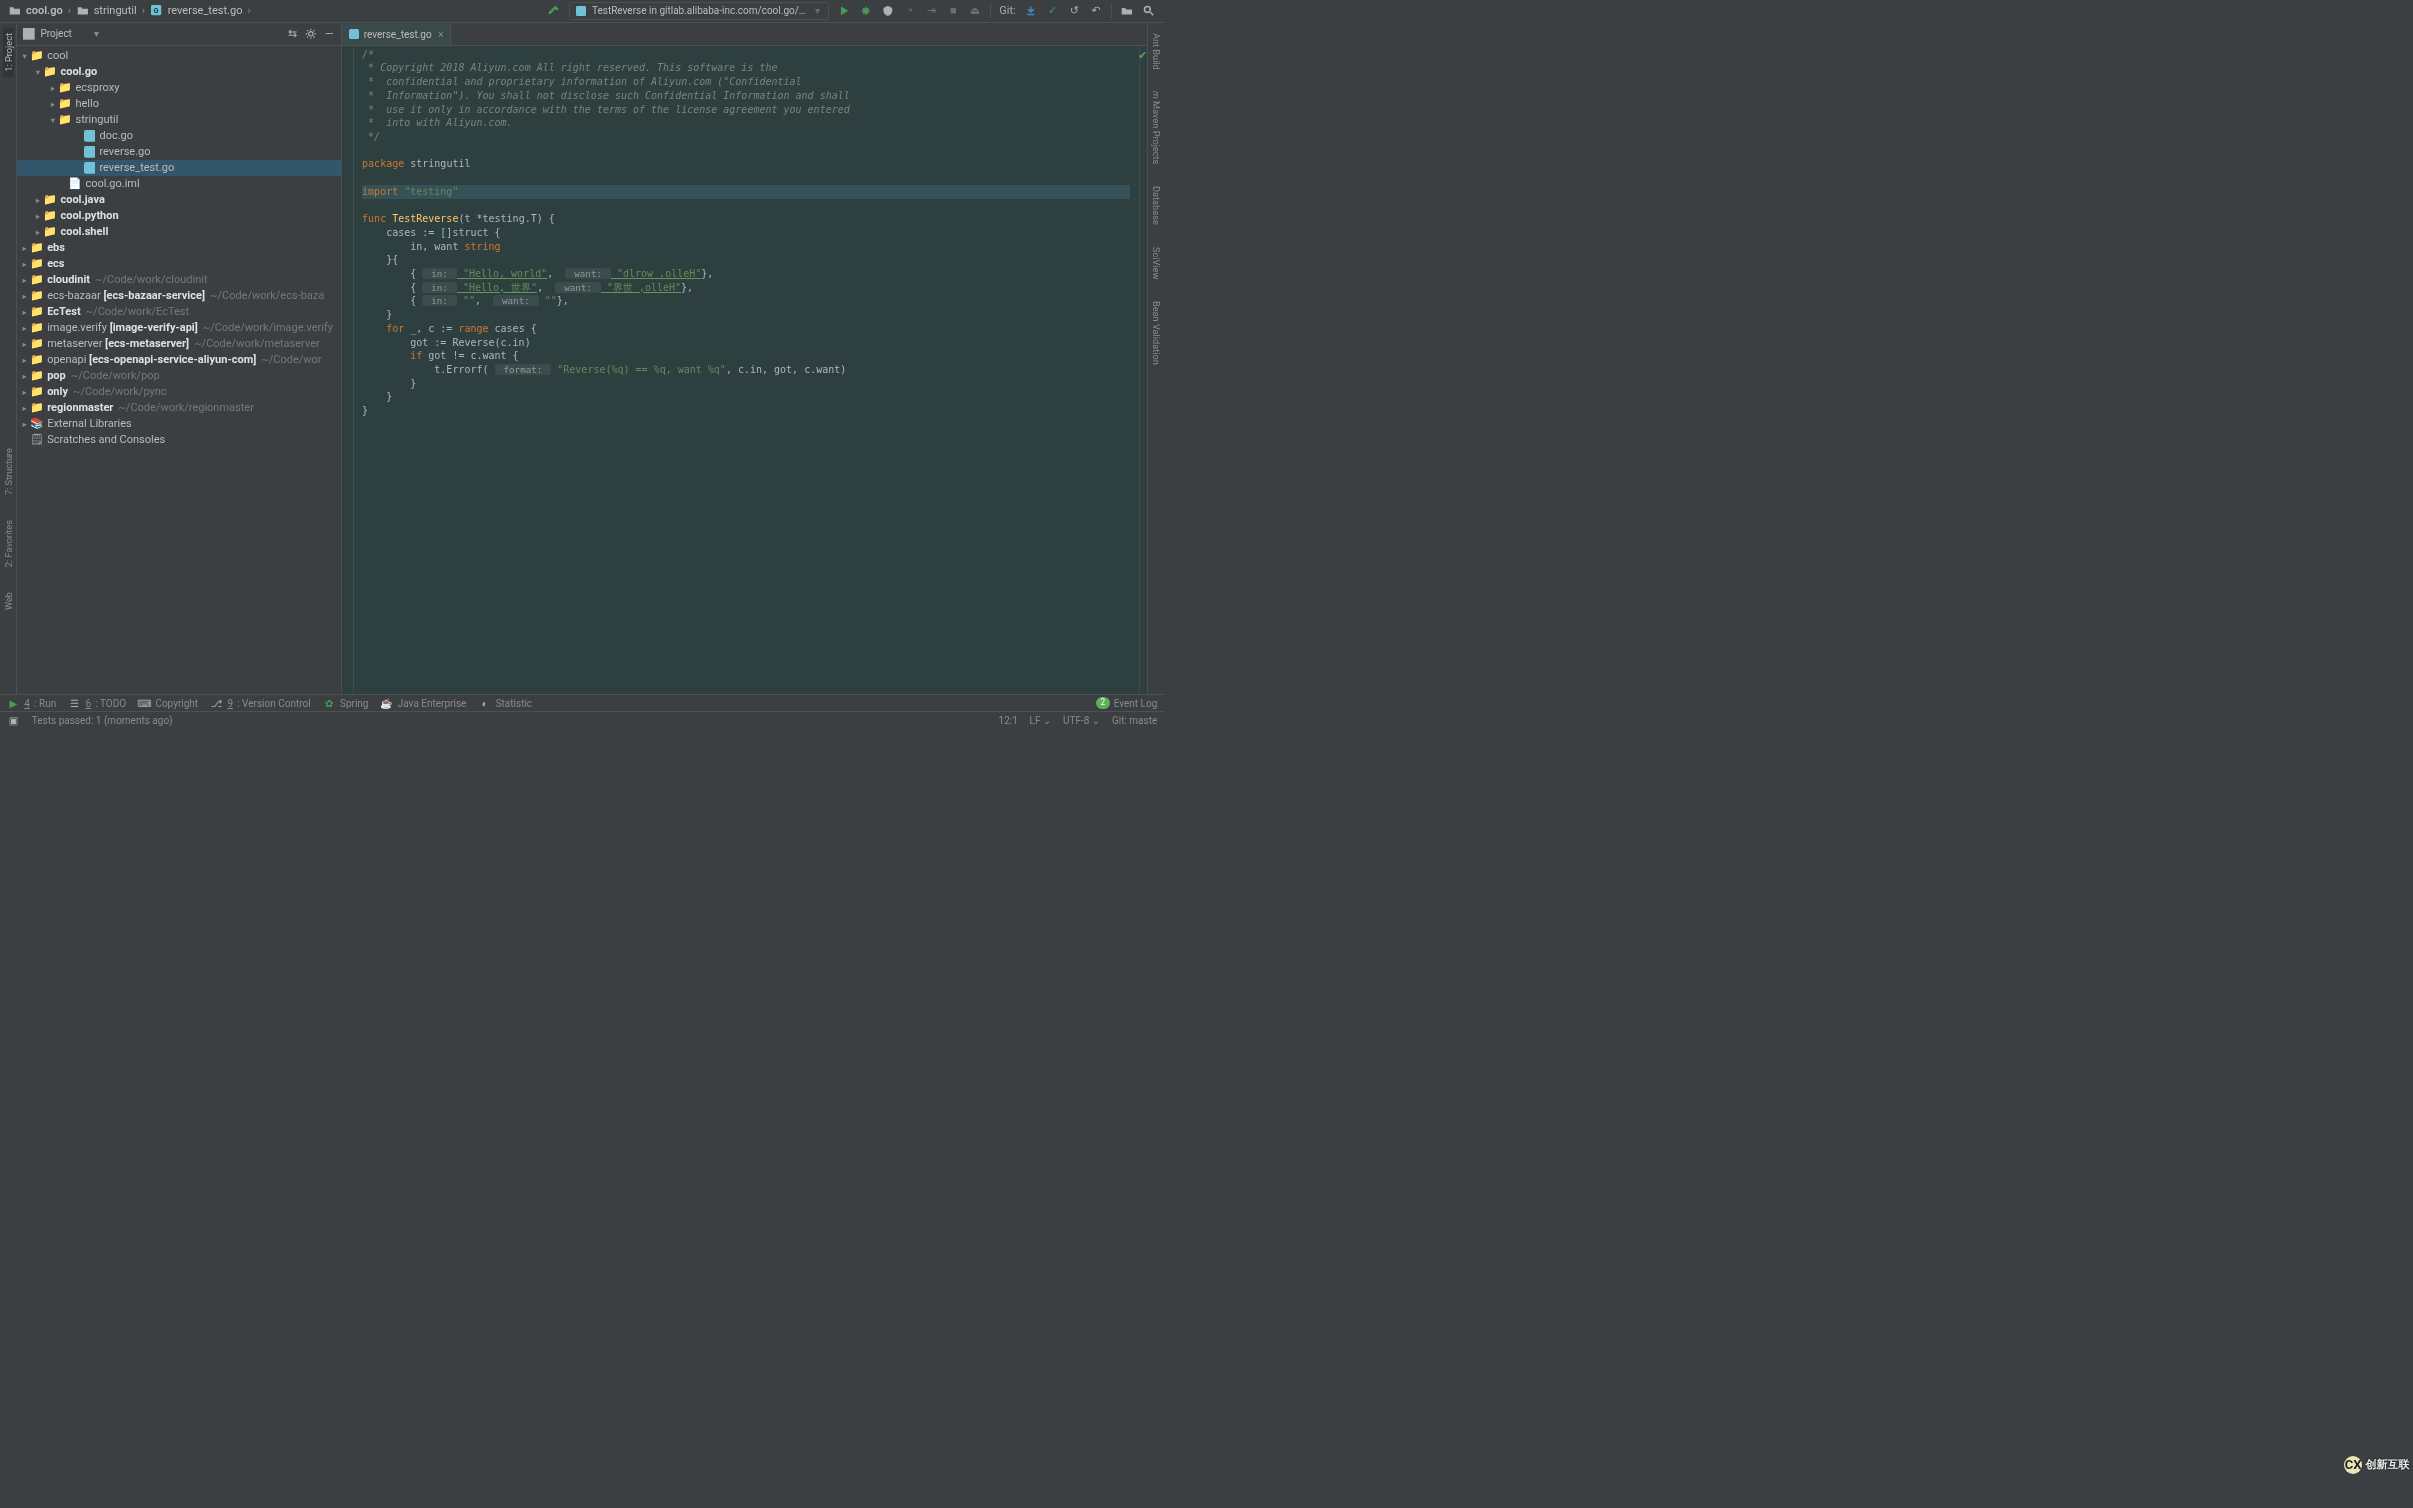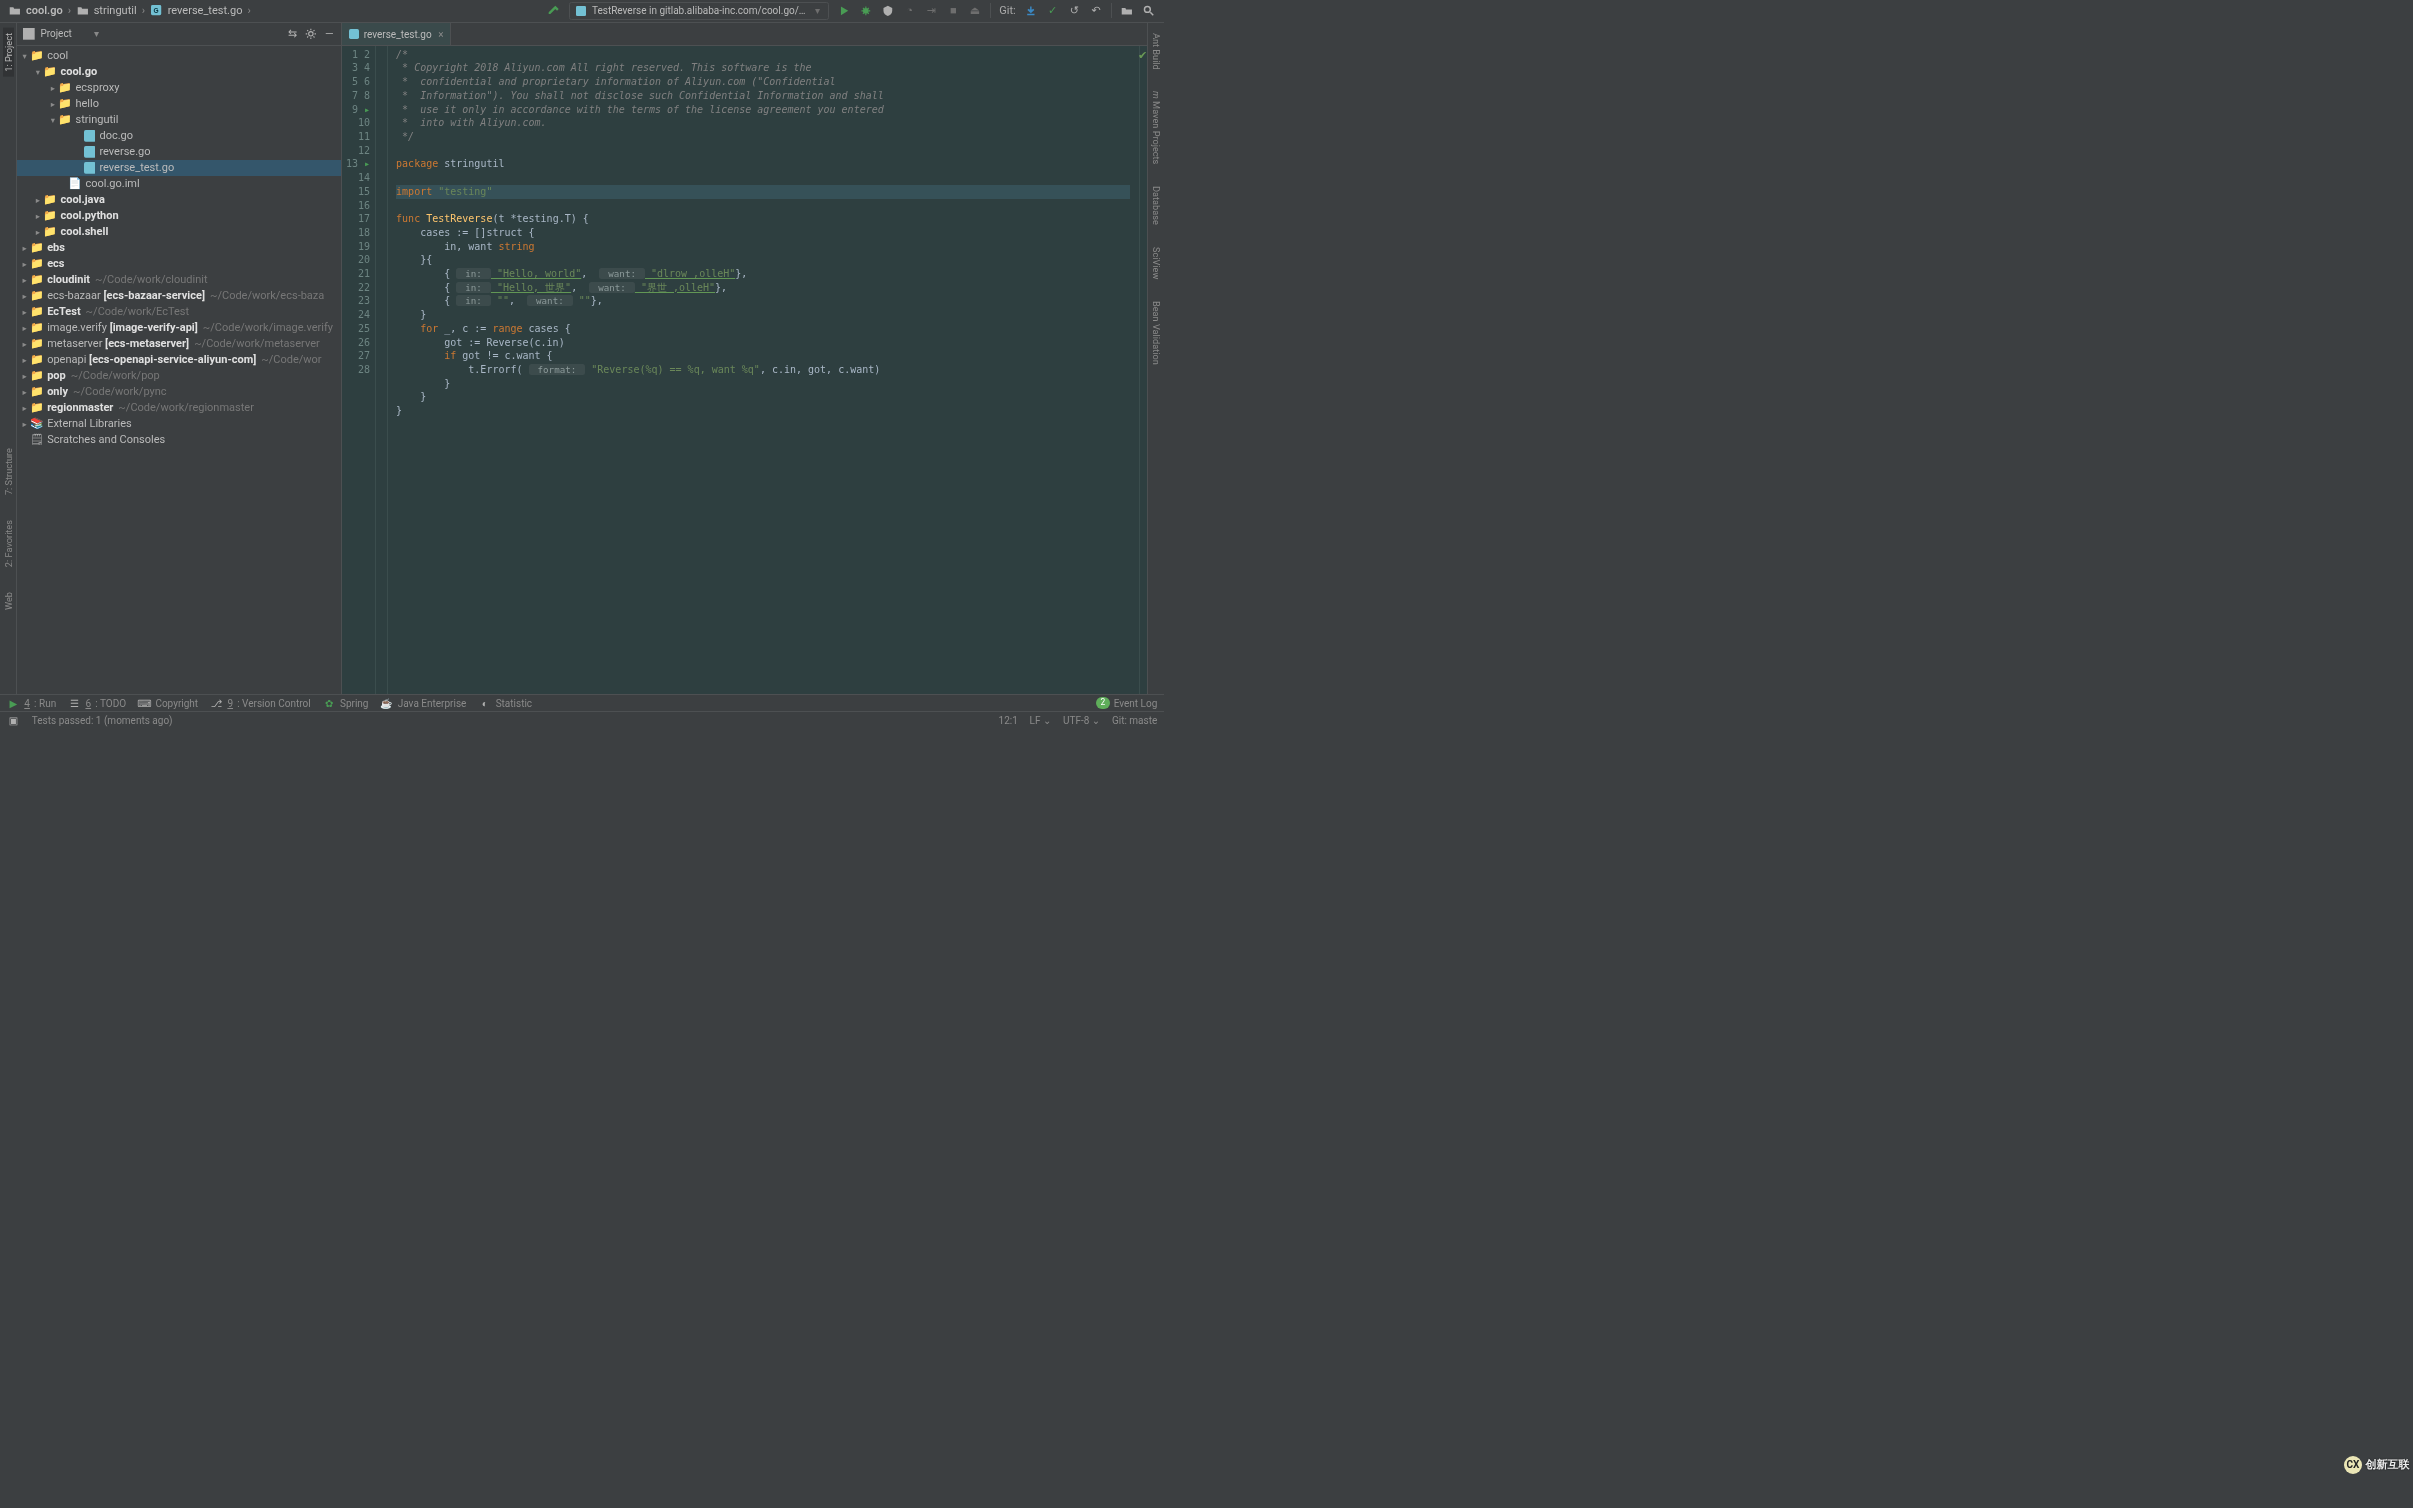--- a/index.html
+++ b/index.html
@@ -88,21 +88,21 @@
 
   
   .bottombar{height:17.6px;background:var(--bg3);border-top:0.8px solid var(--border);display:flex;align-items:center;gap:11.7px;padding:0 6.7px;font-size:10px;color:var(--text2)}
   .bottombar .btn{display:flex;align-items:center;gap:4.2px;cursor:pointer}
   .bottombar .badge{background:#5fae5a;color:#fff;border-radius:6.7px;padding:0 4.2px;font-size:8.4px;line-height:11.7px}
 
   
   .status{height:17.6px;background:var(--bg3);border-top:0.8px solid var(--border);display:flex;align-items:center;padding:0 6.7px;font-size:10px;color:var(--text2);gap:11.7px}
   .status .sp{flex:1}
   .watermark{position:absolute;right:3.4px;bottom:34px;opacity:.9;display:flex;align-items:center;gap:3.4px}
-  .watermark .circle{width:18.4px;height:18.4px;border-radius:50%;background:#fef9c3;display:flex;align-items:center;justify-content:center;color:#222;font-weight:700;font-size:10px}
+  .watermark .circle{width:18.4px;height:18.4px;border-radius:50%;background:#fef9c3;display:flex;align-items:center;justify-content:center;color:#222;font-weight:700;font-size:13px}
   .watermark .txt{color:#fff;font-size:11px;font-weight:600;text-shadow:0 0 1.7px #000}
   .chev::after{content:"\203A";color:var(--text2);margin:0 3.4px}
   .arrow-open::before{content:"▾";color:var(--text2)}
   .arrow-closed::before{content:"▸";color:var(--text2)}
 </style>
 </head>
 <body>
 
 <div class="topbar">
   <div class="crumbs">
@@ -381,48 +381,20 @@
         <span class="ic">
             <svg width="10" height="10" viewBox="0 0 12 12">
               <rect width="12" height="12" rx="2" fill="#73c1d4"></rect>
             </svg>
           </span>
         <span>reverse_test.go</span>
         <span class="close">×</span>
       </div>
     </div>
     <div class="editor">
-      <div class="gutter">1
-2
-3
-4
-5
-6
-7
-8
-9 <span style="color:#499c54">▸</span>
-10
-11
-12
-13 <span style="color:#499c54">▸</span>
-14
-15
-16
-17
-18
-19
-20
-21
-22
-23
-24
-25
-26
-27
-28</div>
       <div class="foldcol"></div>
       <div class="code"><span class="cm">/*</span>
 <span class="cm"> * Copyright 2018 Aliyun.com All right reserved. This software is the</span>
 <span class="cm"> *  confidential and proprietary information of Aliyun.com ("Confidential</span>
 <span class="cm"> *  Information"). You shall not disclose such Confidential Information and shall</span>
 <span class="cm"> *  use it only in accordance with the terms of the license agreement you entered</span>
 <span class="cm"> *  into with Aliyun.com.</span>
 <span class="cm"> */</span>
 
 <span class="kw">package</span><span> stringutil</span>

